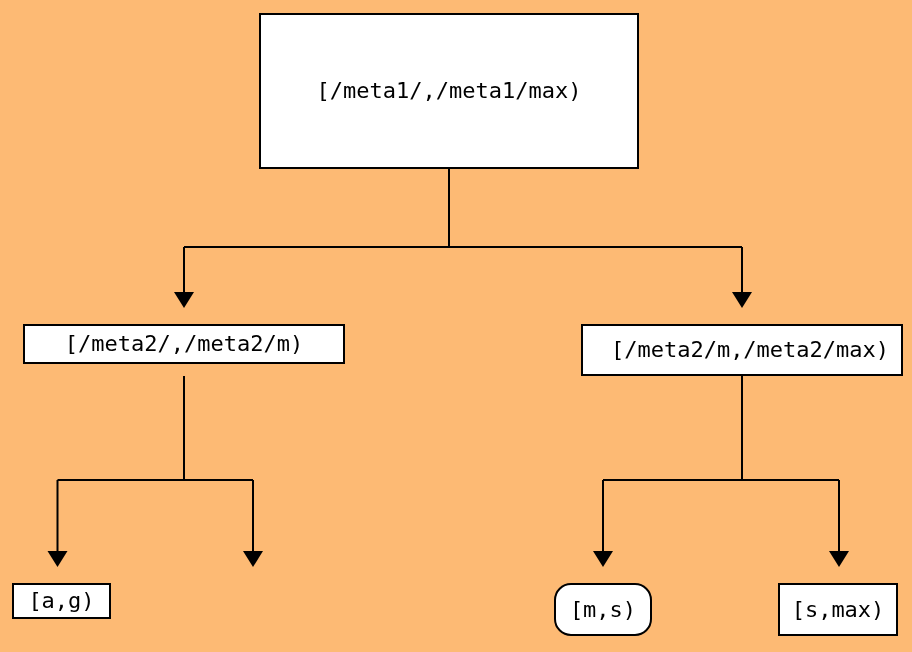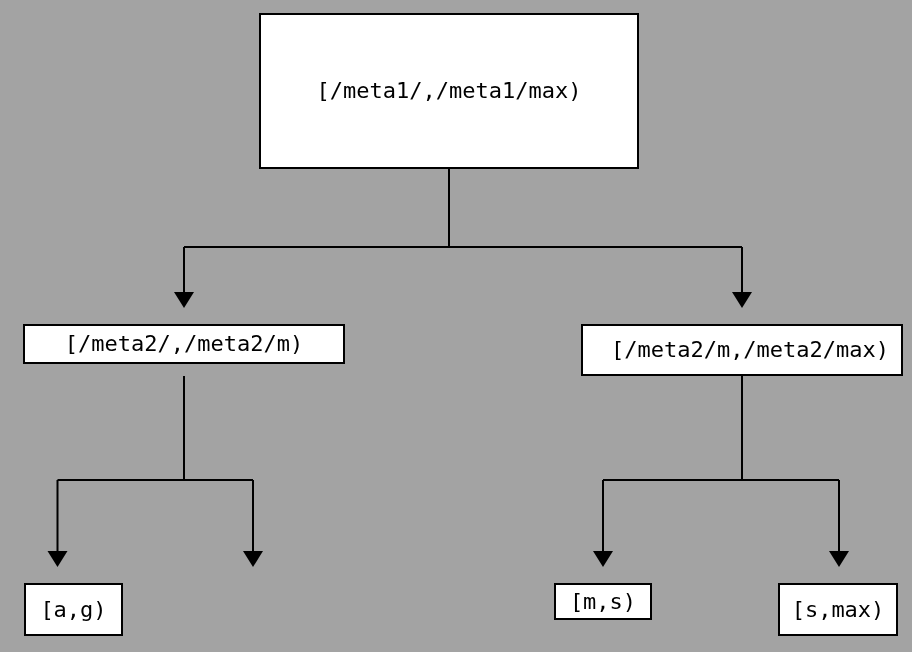--- a/index.html
+++ b/index.html
@@ -4,21 +4,21 @@
 <style>
   html, body {
     margin: 0;
     padding: 0;
     background: #ffffff;
   }
   .canvas {
     position: relative;
     width: 912px;
     height: 652px;
-    background: #a3a3a3;
+    background: #fdba74;
     overflow: hidden;
     text-align: right;
   }
   .edges {
     position: absolute;
     left: 0;
     top: 0;
     width: 912px;
     height: 652px;
   }
@@ -41,23 +41,23 @@
     align-items: center;
     justify-content: center;
     font-family: "DejaVu Sans Mono", "Liberation Mono", monospace;
     font-size: 22px;
     line-height: 1;
     white-space: nowrap;
   }
   #n-root  { left: 259px; top: 13px;  width: 380px; height: 156px; }
   #n-left  { left: 23px;  top: 324px; width: 322px; height: 40px; }
   #n-right { left: 581px; top: 324px; width: 322px; height: 52px; padding-left: 16px; }
-  #n-ag    { left: 24px;   top: 583px; width: 99px;  height: 53px; }
+  #n-ag    { left: 12px;   top: 583px; width: 99px;  height: 36px; }
   #n-gm    { left: 204px; top: 583px; width: 98px;  height: 53px; }
-  #n-ms    { left: 554px; top: 583px; width: 98px;  height: 37px; }
+  #n-ms    { left: 554px; top: 583px; width: 98px;  height: 53px; border-radius: 17px; }
   #n-smax  { left: 778px; top: 583px; width: 120px; height: 53px; }
 </style>
 </head>
 <body>
 
 <div class="canvas">
 
   <svg class="edges" viewBox="0 0 912 652" xmlns="http://www.w3.org/2000/svg">
 
     <path d="M449 169 L449 247 M184 247 L742 247 M184 247 L184 292 M742 247 L742 292"></path>

